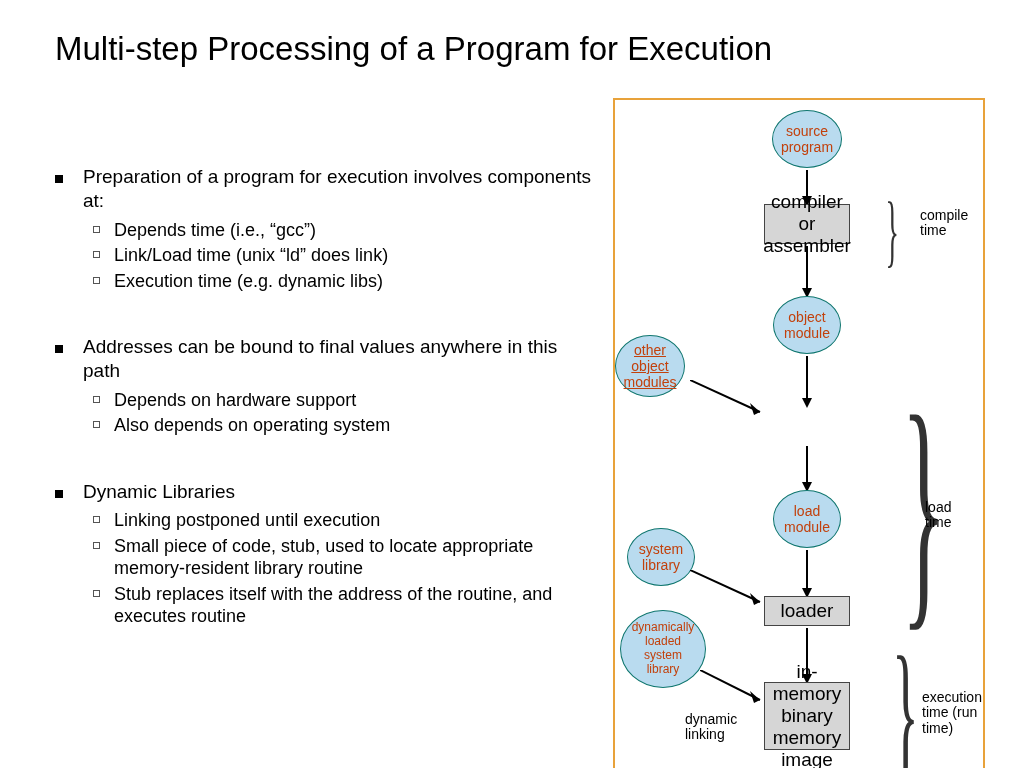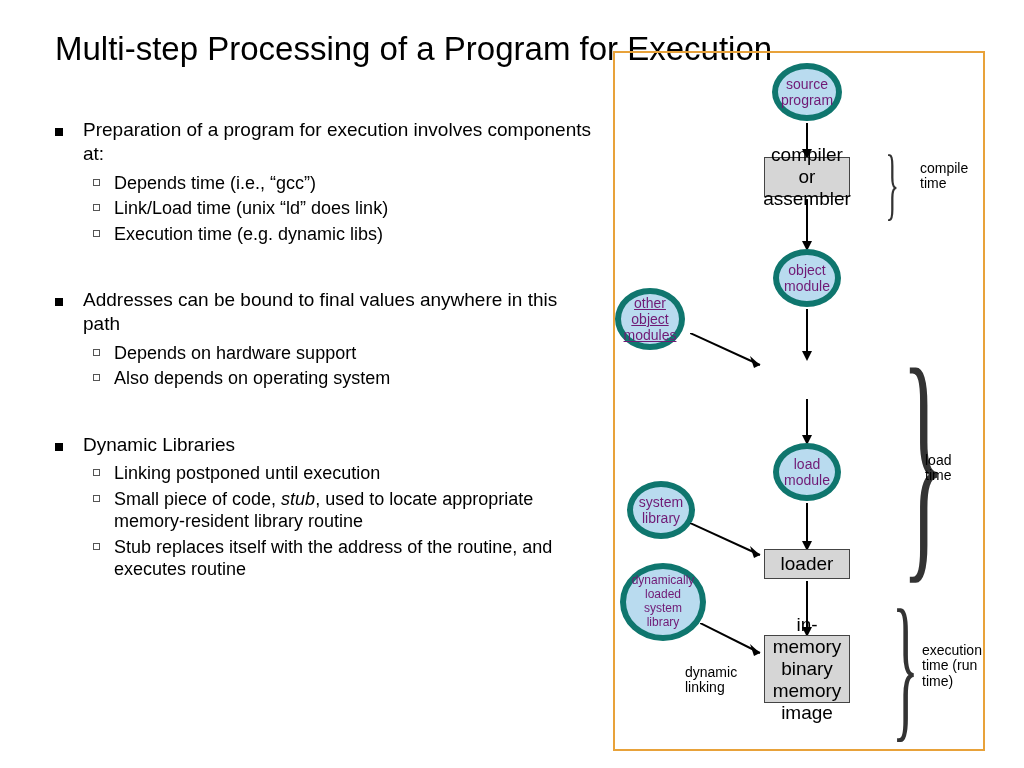--- a/index.html
+++ b/index.html
@@ -5,21 +5,21 @@
   * { margin: 0; padding: 0; box-sizing: border-box; }
   body {
     width: 1024px;
     height: 768px;
     background: #ffffff;
     font-family: Arial, Helvetica, sans-serif;
     color: #000;
     position: relative;
     overflow: hidden;
   }
-  .slide { padding: 30px 30px 0 55px; display: flex; flex-direction: column; height: 100%; }
+  .slide { padding: 30px 30px 0 55px; display: flex; flex-direction: column; height: 100%; gap: 47px; }
   .title {
     font-size: 33px;
     font-weight: 400;
     margin-bottom: 45px;
   }
   .body { display: flex; flex: 1; gap: 20px; }
   .text-col { flex: 0 0 540px; padding-top: 5px; }
   .bullet-l1 {
     display: flex;
     margin-bottom: 6px;
@@ -49,26 +49,26 @@
   .diagram-frame {
     position: absolute;
     top: -62px; right: 10px;
     width: 372px; height: 700px;
     border: 2px solid #e8a23a;
   }
   .dg { position: absolute; }
   .circle {
     border-radius: 50%;
     background: #b9dbef;
-    border: 6px solid #0f766e;
+    border: 1px solid #0f766e;
     display: flex; align-items: center; justify-content: center;
     text-align: center;
     font-size: 14px;
     line-height: 1.15;
-    color: #701a75;
+    color: #c2410c;
   }
   .box {
     background: #d6d6d6;
     border: 1px solid #444;
     display: flex; align-items: center; justify-content: center;
     text-align: center;
     font-size: 19px;
     line-height: 1.15;
     padding: 4px;
   }
@@ -92,21 +92,21 @@
   }
   .arrow-head {
     position: absolute;
     width: 0; height: 0;
   }
   .arrow-head.down {
     border-left: 5px solid transparent;
     border-right: 5px solid transparent;
     border-top: 10px solid #000;
   }
-  .italic { font-style: italic; }
+  .italic { }
 </style>
 </head>
 <body>
 
 <div class="slide">
   <div class="title">Multi-step Processing of a Program for Execution</div>
   <div class="body">
     <div class="text-col">
 
       <div class="bullet-l1">

